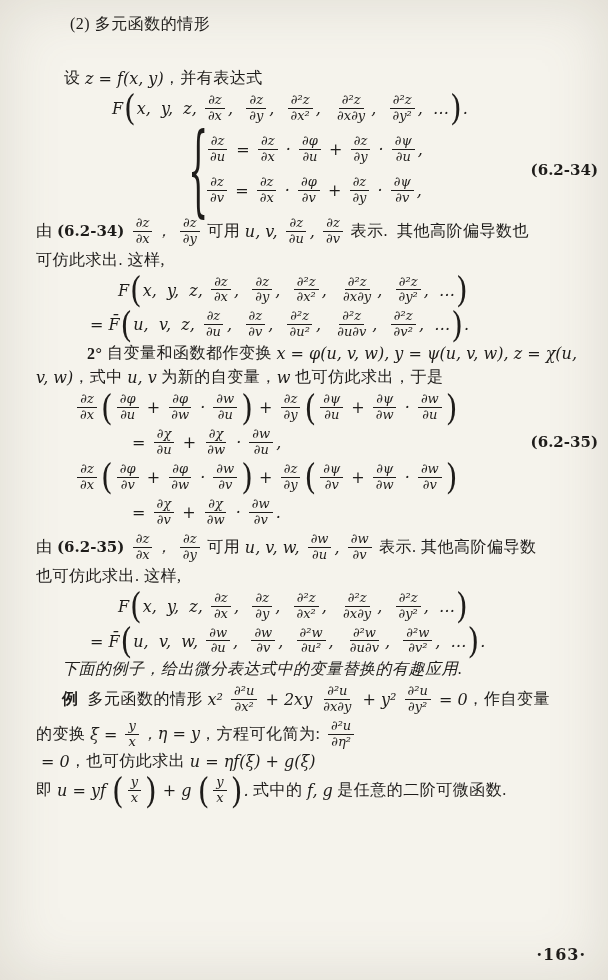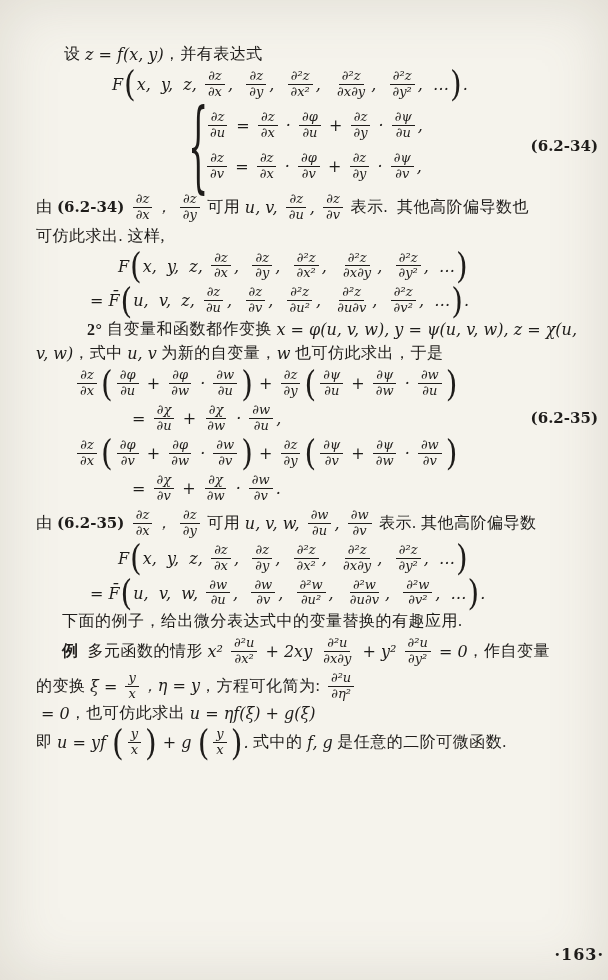--- a/index.html
+++ b/index.html
@@ -21,26 +21,27 @@
   .frac{display:inline-flex;flex-direction:column;align-items:center;vertical-align:middle;margin:1px 3px;font-family:"DejaVu Serif",serif;font-style:italic;font-size:13px;line-height:1.15;}
   .frac .num{display:block;padding:0 3px;border-bottom:1.2px solid currentColor;}
   .frac .den{display:block;padding:0 3px;}
   .bigp{display:inline-block;font-family:"DejaVu Serif",serif;font-style:normal;font-size:30px;line-height:1;vertical-align:middle;transform:scaleY(1.15);margin:0 1px;}
   .sys{position:relative;margin:4px 0 4px 168px;}
   .sys .line{margin:8px 0;}
   .brace{position:absolute;left:-16px;top:50%;transform:translateY(-50%) scaleY(3.1);font-size:32px;line-height:1;font-family:"DejaVu Serif",serif;}
   .grp{position:relative;margin:2px 0;}
   .eqno{position:absolute;right:4px;top:50%;transform:translateY(-50%);font-weight:bold;font-family:"DejaVu Serif",serif;font-size:15px;}
   .grp .eqno{top:37%;}
-  #footer{position:absolute;right:4px;bottom:16px;font-weight:bold;font-size:16px;letter-spacing:1px;font-family:"DejaVu Serif",serif;}
+  #footer{position:absolute;right:22px;bottom:16px;font-weight:bold;font-size:16px;letter-spacing:1px;font-family:"DejaVu Serif",serif;}
 </style>
 </head>
 <body style="background: rgb(245, 243, 236); color: rgb(30, 28, 26);">
 
 <div id="paper">
+    <div class="line" style="padding-left: 34px;"><span class="cjk">(2) 多元函数的情形</span></div>
     <div class="line" style="padding-left: 28px; margin-top: 32px;"><span class="cjk">设 </span><span class="mi">z = f(x, y)</span><span class="cjk">，并有表达式</span></div>
     <div class="line disp" style="padding-left: 76px;"><span class="mi">F</span><span class="bigp">(</span><span class="mi">x,  y,  z, </span><span class="frac">
         <span class="num">∂z</span>
         <span class="den">∂x</span>
       </span><span class="mi">,  </span><span class="frac">
         <span class="num">∂z</span>
         <span class="den">∂y</span>
       </span><span class="mi">,  </span><span class="frac">
         <span class="num">∂²z</span>
         <span class="den">∂x²</span>
@@ -218,20 +219,21 @@
       </span><span class="mi">， </span><span class="frac">
         <span class="num">∂z</span>
         <span class="den">∂y</span>
       </span><span class="cjk"> 可用 </span><span class="mi">u, v, w, </span><span class="frac">
         <span class="num">∂w</span>
         <span class="den">∂u</span>
       </span><span class="mi">, </span><span class="frac">
         <span class="num">∂w</span>
         <span class="den">∂v</span>
       </span><span class="cjk"> 表示. 其他高阶偏导数</span></div>
+    <div class="line"><span class="cjk">也可仿此求出. 这样,</span></div>
     <div class="line disp" style="padding-left: 82px;"><span class="mi">F</span><span class="bigp">(</span><span class="mi">x,  y,  z, </span><span class="frac">
         <span class="num">∂z</span>
         <span class="den">∂x</span>
       </span><span class="mi">,  </span><span class="frac">
         <span class="num">∂z</span>
         <span class="den">∂y</span>
       </span><span class="mi">,  </span><span class="frac">
         <span class="num">∂²z</span>
         <span class="den">∂x²</span>
       </span><span class="mi">,  </span><span class="frac">
@@ -250,21 +252,21 @@
       </span><span class="mi">,  </span><span class="frac">
         <span class="num">∂²w</span>
         <span class="den">∂u²</span>
       </span><span class="mi">,  </span><span class="frac">
         <span class="num">∂²w</span>
         <span class="den">∂u∂v</span>
       </span><span class="mi">,  </span><span class="frac">
         <span class="num">∂²w</span>
         <span class="den">∂v²</span>
       </span><span class="mi">,  …</span><span class="bigp">)</span><span class="mi">.</span></div>
-    <div class="line" style="padding-left: 26px;"><span class="cjk">下面的例子，给出微分表达式中的变量替换的有趣应用.</span></div>
+    <div class="line" style="padding-left: 26px; font-style: italic;"><span class="cjk">下面的例子，给出微分表达式中的变量替换的有趣应用.</span></div>
     <div class="line" style="padding-left: 26px;"><span class="cjk bold">例</span><span class="cjk">  多元函数的情形 </span><span class="mi">x² </span><span class="frac">
         <span class="num">∂²u</span>
         <span class="den">∂x²</span>
       </span><span class="mi"> + 2xy </span><span class="frac">
         <span class="num">∂²u</span>
         <span class="den">∂x∂y</span>
       </span><span class="mi"> + y² </span><span class="frac">
         <span class="num">∂²u</span>
         <span class="den">∂y²</span>
       </span><span class="mi"> = 0</span><span class="cjk">，作自变量</span></div>

